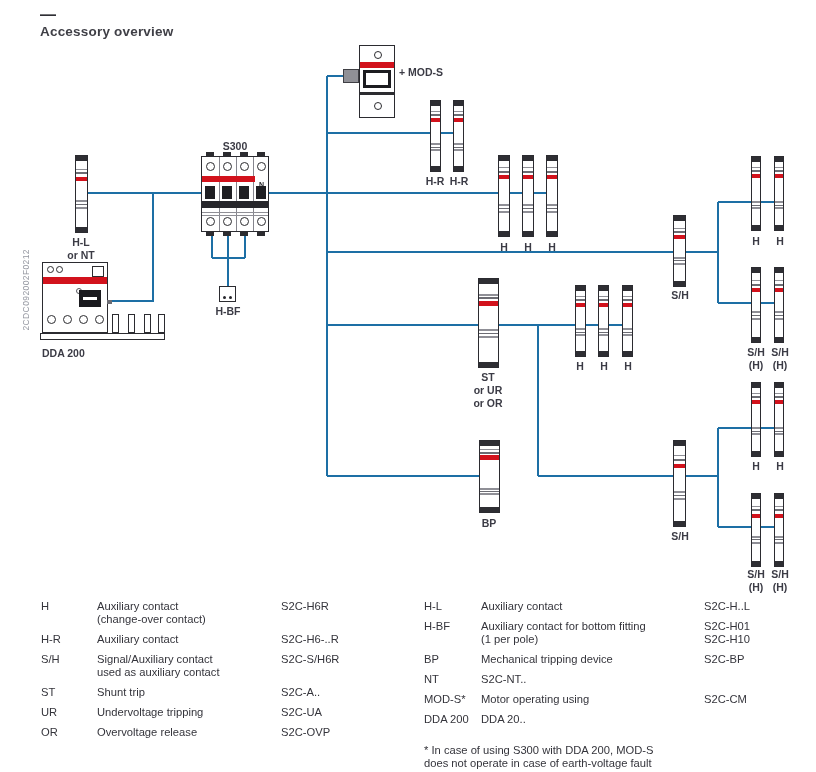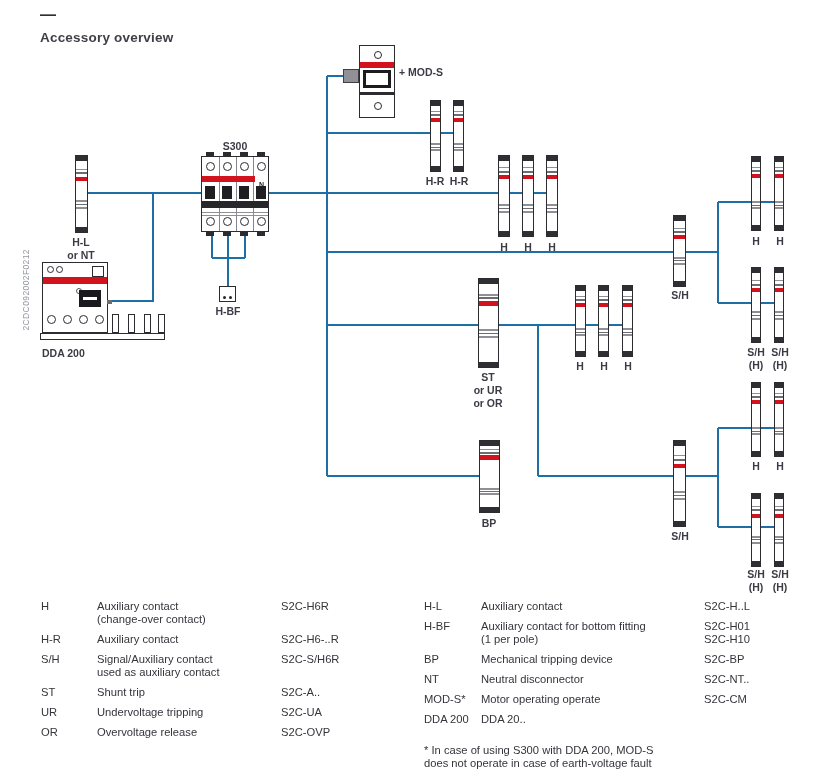--- a/index.html
+++ b/index.html
@@ -84,21 +84,21 @@
   .mods .c{position:absolute;left:14px;width:8px;height:8px;border:1.3px solid #2c2c30;
            border-radius:50%;box-sizing:border-box;}
   .mods .band{position:absolute;left:0;right:0;top:16px;height:6px;background:#d2121c;}
   .mods .win{position:absolute;left:3px;right:3px;top:24px;height:18px;box-sizing:border-box;
              border:3px solid #1c1c20;background:#fff;}
   .mods .mbar{position:absolute;left:0;right:0;top:46px;height:3px;background:#2c2c30;}
   .knob{position:absolute;left:343px;top:69px;width:16px;height:14px;box-sizing:border-box;
         background:#909096;border:1px solid #3f3f44;z-index:2;}
   
   .title-dash{position:absolute;left:40px;top:6px;font-size:16px;font-weight:bold;color:#2f2f35;z-index:3;}
-  .page-title{position:absolute;left:40px;top:30px;font-size:13.5px;font-weight:bold;
+  .page-title{position:absolute;left:40px;top:24px;font-size:13.5px;font-weight:bold;
               color:#3f3f46;letter-spacing:.2px;z-index:3;}
   .side-code{position:absolute;left:21px;top:249px;writing-mode:vertical-rl;transform:rotate(180deg);
              font-size:8.5px;color:#9497a0;letter-spacing:.4px;z-index:3;}
   
   .legend{position:absolute;top:600px;font-size:11.2px;line-height:13px;color:#34343b;z-index:3;}
   .legend.lft{left:41px;width:372px;}
   .legend.rgt{left:424px;width:390px;}
   .lrow{display:flex;margin-bottom:7px;}
   .lft .lab{width:56px;flex:none;}
   .rgt .lab{width:57px;flex:none;}
@@ -318,26 +318,25 @@
       <div class="ltype">S2C-H01
 S2C-H10</div>
     </div>
     <div class="lrow">
       <div class="lab">BP</div>
       <div class="ldesc">Mechanical tripping device</div>
       <div class="ltype">S2C-BP</div>
     </div>
     <div class="lrow">
       <div class="lab">NT</div>
-      <div class="ldesc">Neutral disconnector</div>
       <div class="ltype">S2C-NT..</div>
     </div>
     <div class="lrow">
       <div class="lab">MOD-S*</div>
-      <div class="ldesc">Motor operating operate</div>
+      <div class="ldesc">Motor operating using</div>
       <div class="ltype">S2C-CM</div>
     </div>
     <div class="lrow">
       <div class="lab">DDA 200</div>
       <div class="ltype">DDA 20..</div>
     </div>
     <div class="footnote">* In case of using S300 with DDA 200, MOD-S
 does not operate in case of earth-voltage fault</div>
   </div>
 

